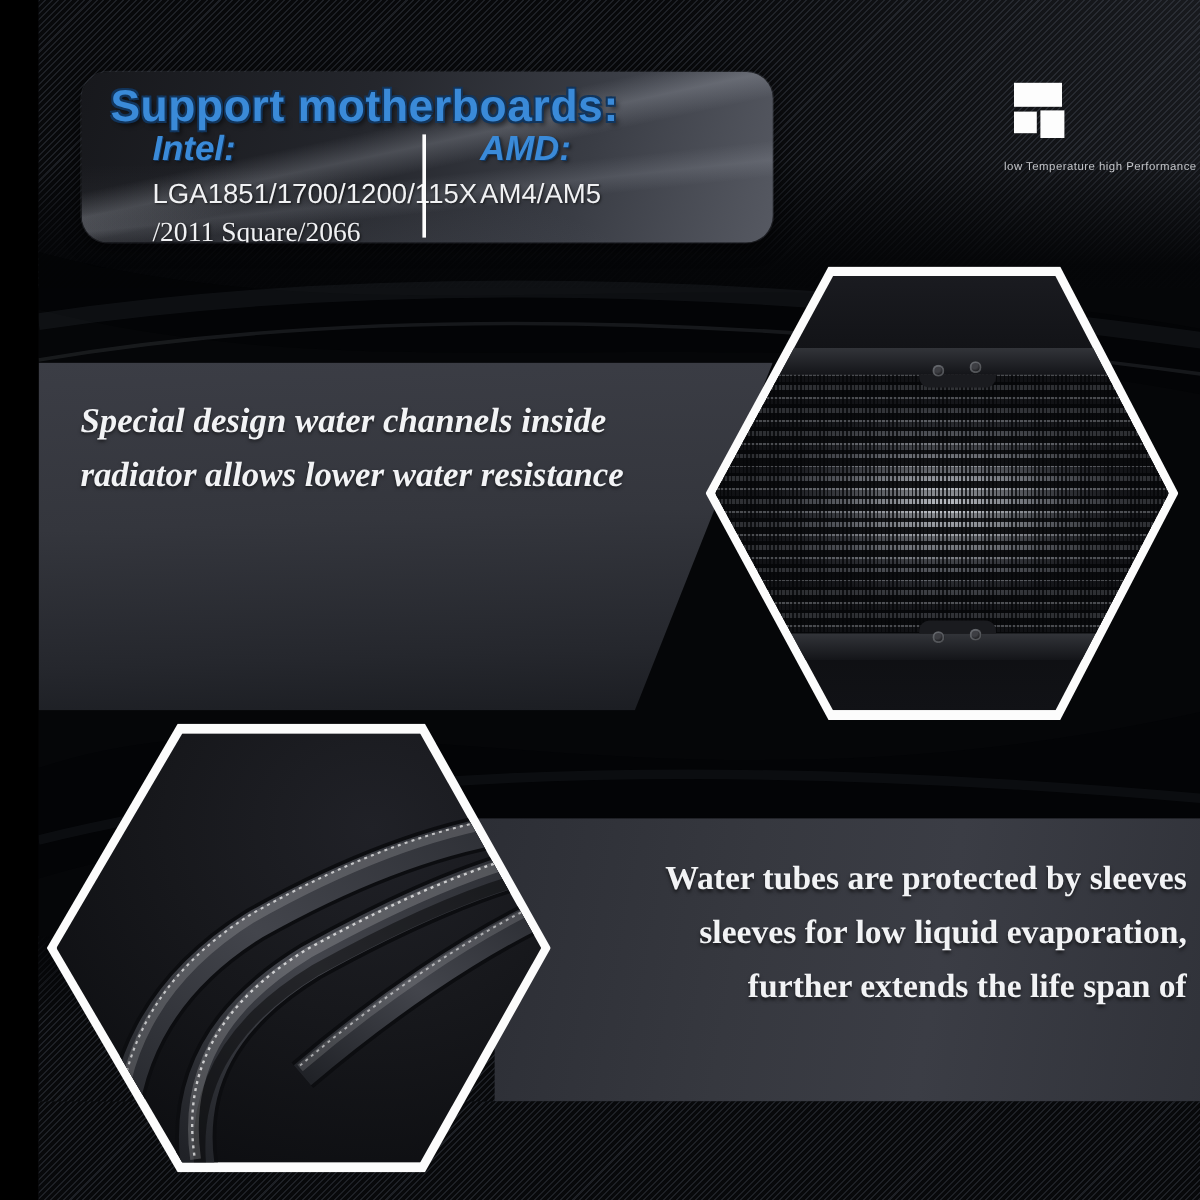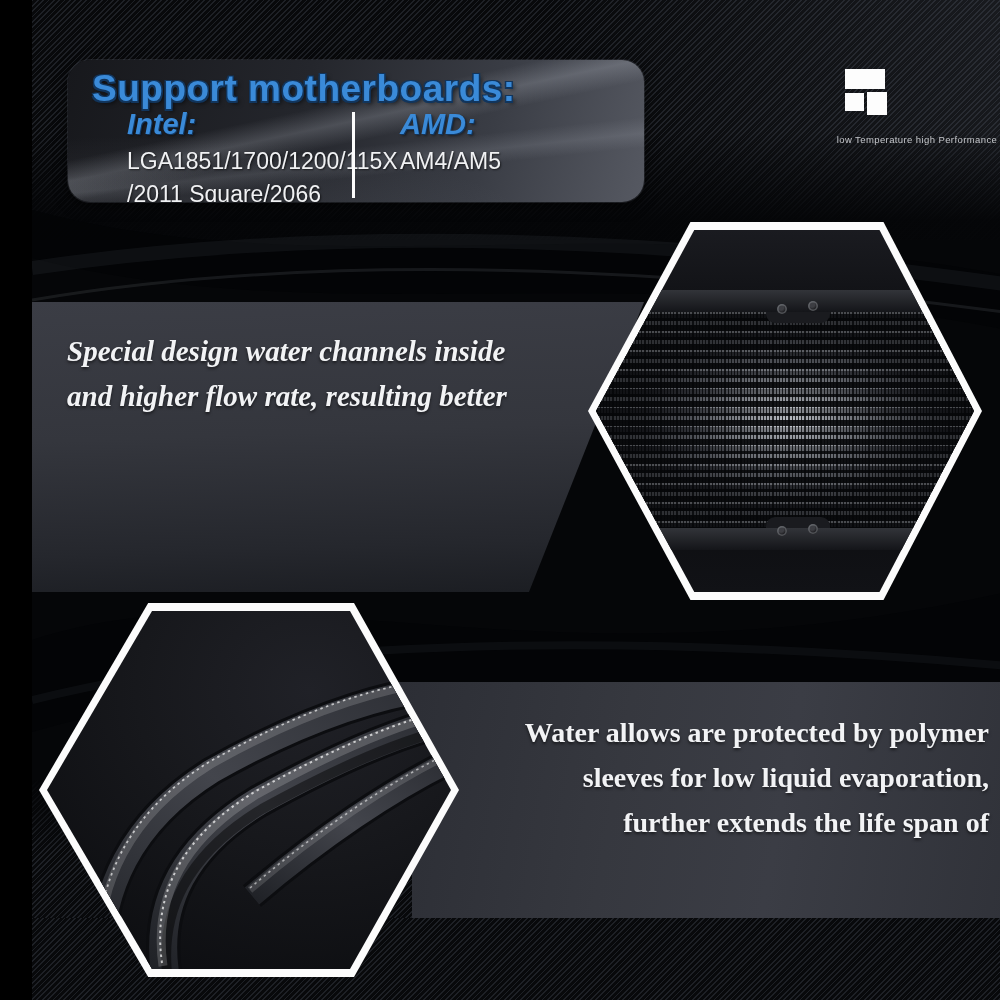--- a/index.html
+++ b/index.html
@@ -119,40 +119,40 @@
   <div class="abs panel-left"></div>
   <div class="abs panel-right"></div>
 
   <div class="abs carbon carbon-left-bottom"></div>
   <div class="abs carbon carbon-bottom"></div>
 
   <div class="abs support-box">
     <div class="support-title">Support motherboards:</div>
     <div class="col-label" style="left:59px;top:48px;">Intel:</div>
     <div class="col-line" style="left:59px;top:88px;">LGA1851/1700/1200/115X</div>
-    <div class="col-line" style="left:59px;top:121px;">/2011 Square/2066</div>
+    <div class="col-line" style="left:59px;top:121px;font-family:Liberation Serif, serif;">/2011 Square/2066</div>
     <div class="v-divider"></div>
     <div class="col-label" style="left:332px;top:48px;">AMD:</div>
     <div class="col-line" style="left:332px;top:88px;">AM4/AM5</div>
   </div>
 
   <div class="abs emblem">
     <div class="em-a"></div>
     <div class="em-b"></div>
     <div class="em-c"></div>
   </div>
   <div class="abs brand-tagline">low Temperature high Performance</div>
 
   <div class="abs feature-text feature-left">
     <div class="tline">Special design water channels inside</div>
-    <div class="tline">and higher flow rate, resulting better</div>
+    <div class="tline">radiator allows lower water resistance</div>
   </div>
 
   <div class="abs feature-text feature-right">
-    <div class="tline">Water allows are protected by polymer</div>
+    <div class="tline">Water tubes are protected by sleeves</div>
     <div class="tline">sleeves for low liquid evaporation,</div>
     <div class="tline">further extends the life span of</div>
   </div>
 
   <div class="hex hex-radiator">
     <div class="hex-shape"></div>
     <div class="hex-inner">
       <div class="rad-bg"></div>
       <div class="rad-fins"></div>
       <div class="rad-bar rad-bar-top"></div>

